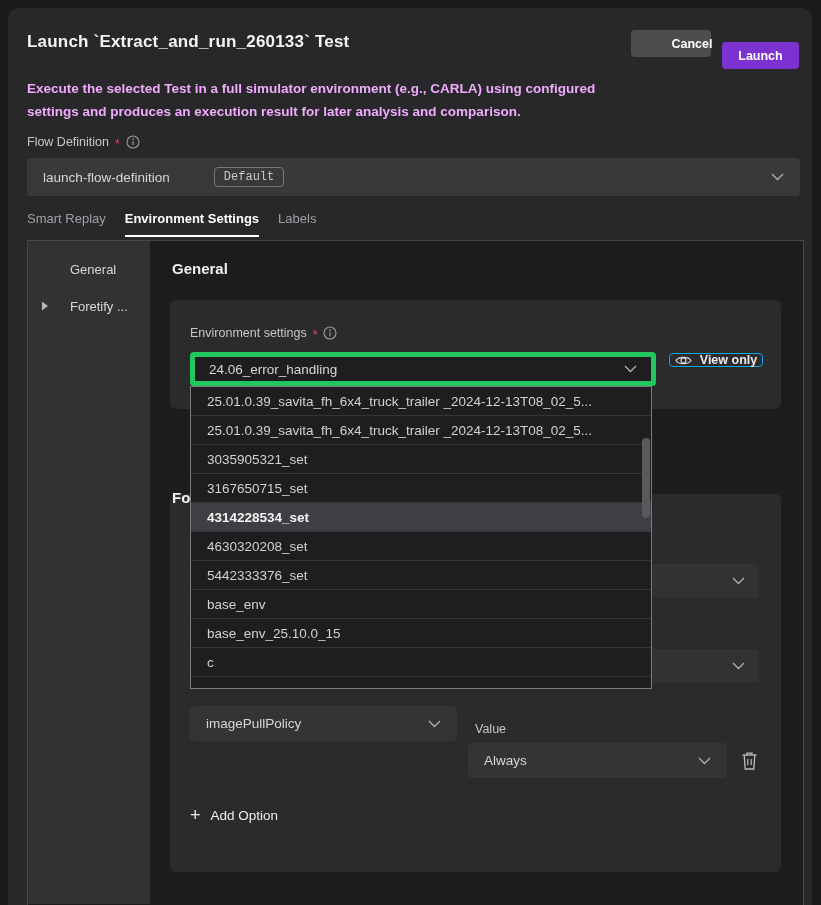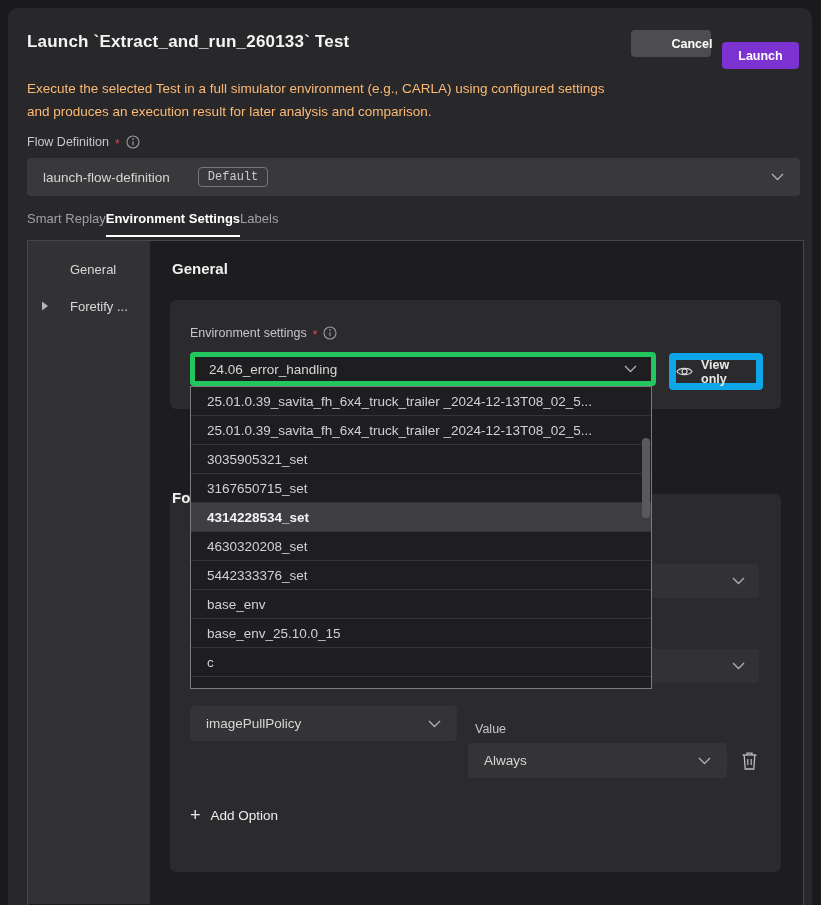--- a/index.html
+++ b/index.html
@@ -14,38 +14,38 @@
   
   #modal { left:8px; top:8px; width:804px; height:897px; background:#28282b; border-radius:10px 10px 0 0; }
 
   
   #dlg-title { left:27px; top:32px; font-size:17px; font-weight:700; color:#f4f4f5; letter-spacing:.2px; }
   .btn { display:flex; align-items:center; justify-content:center; border-radius:4px;
          font-size:12.5px; font-weight:700; cursor:pointer; }
   #btn-cancel { left:631px; top:30px; width:80px; height:27px; background:#4d4d50; color:#ffffff;padding-left:42px; }
   #btn-launch { left:722px; top:30px; width:77px; height:27px; background:#7c31d1; color:#ffffff;margin-top:12px; }
 
-  #dlg-desc { left:27px; top:78px; width:585px; font-size:13.5px; line-height:22.5px; color:#fdba74; }
+  #dlg-desc { left:27px; top:78px; width:585px; font-size:13.5px; line-height:22.5px; color:#f0abfc;font-weight:bold; }
 
   
   .label-row { display:flex; align-items:center; gap:6px; font-size:12.5px; color:#c7c7c9; }
   .req { color:#e5484d; font-size:12px; transform:translateY(2px); }
   .info-ic { display:inline-flex; }
 
   
   #flow-label { left:27px; top:135px; }
   .select { display:flex; align-items:center; border-radius:4px; background:#39393c; cursor:pointer; }
   .select .val { font-size:13.5px; color:#d6d6d6; }
   .select .chev { margin-left:auto; display:inline-flex; }
-  #flow-select { left:27px; top:158px; width:773px; height:38px; padding:0 16px; }
+  #flow-select { left:27px; top:158px; width:773px; height:38px; padding:0 16px;gap:16px; }
   #flow-badge { margin-left:28px; padding:2px 9px; border:1px solid #77777a; border-radius:4px;
                 font-size:12px; color:#cbcbcd;font-family:Liberation Mono, monospace; }
 
   
-  #tabs { left:27px; top:211px; display:flex; }
+  #tabs { left:27px; top:211px; display:flex; gap:19px; }
   .tab { font-size:13px; font-weight:500; color:#9fa0a3; padding-bottom:9px; border-bottom:2px solid transparent; cursor:pointer; }
   .tab.active { color:#ffffff; font-weight:700; border-bottom-color:#ffffff; }
 
   
   #panel { left:27px; top:240px; width:777px; height:665px; background:#1d1d1f;
            border:1px solid #47474a; border-bottom:none; }
   #sidebar { left:28px; top:241px; width:122px; height:663px; background:#323235; }
   .sb-item { position:absolute; left:0; width:122px; height:30px; display:flex; align-items:center; cursor:pointer; }
   .sb-item .sb-arrow { position:absolute; left:13px; display:inline-flex; }
   .sb-item .sb-text { position:absolute; left:42px; font-size:13px; color:#d8d8d9; }
@@ -54,22 +54,22 @@
 
   #main-heading { left:172px; top:260px; font-size:15px; font-weight:700; color:#f0f0f1; }
 
   .card { background:#2b2b2e; border-radius:6px; }
   #card1 { left:170px; top:300px; width:611px; height:109px; }
   #card2 { left:170px; top:494px; width:611px; height:378px; }
 
   #env-label { left:190px; top:326px; }
   #env-select { left:190px; top:352px; width:466px; height:34px; padding:0 14px;
                 background:#1e1e21; border:5px solid #22c55e; }
-  #view-only { left:669px; top:353px; width:94px; height:37px; gap:8px;
-               background:transparent; border:7px solid #0ea5e9; color:#e9e9ea; }
+  #view-only { left:669px; top:353px; width:94px; height:14px; gap:8px;
+               background:transparent; border:1px solid #0ea5e9; color:#e9e9ea; }
 
   #fo-heading { left:172px; top:453px; font-size:15px; font-weight:700; color:#f0f0f1; z-index:1;margin-top:36px; }
 
   .ghost-select { background:#323235; border-radius:4px; padding:0 14px; }
   #hidden-select-a { left:190px; top:564px; width:569px; height:34px; }
   #hidden-select-b { left:190px; top:649px; width:569px; height:34px; }
 
   #orch-label { left:190px; top:722px; }
   #value-label { left:475px; top:722px; }
   #orch-select { left:190px; top:706px; width:267px; height:35px; padding:0 16px; background:#343437; }

